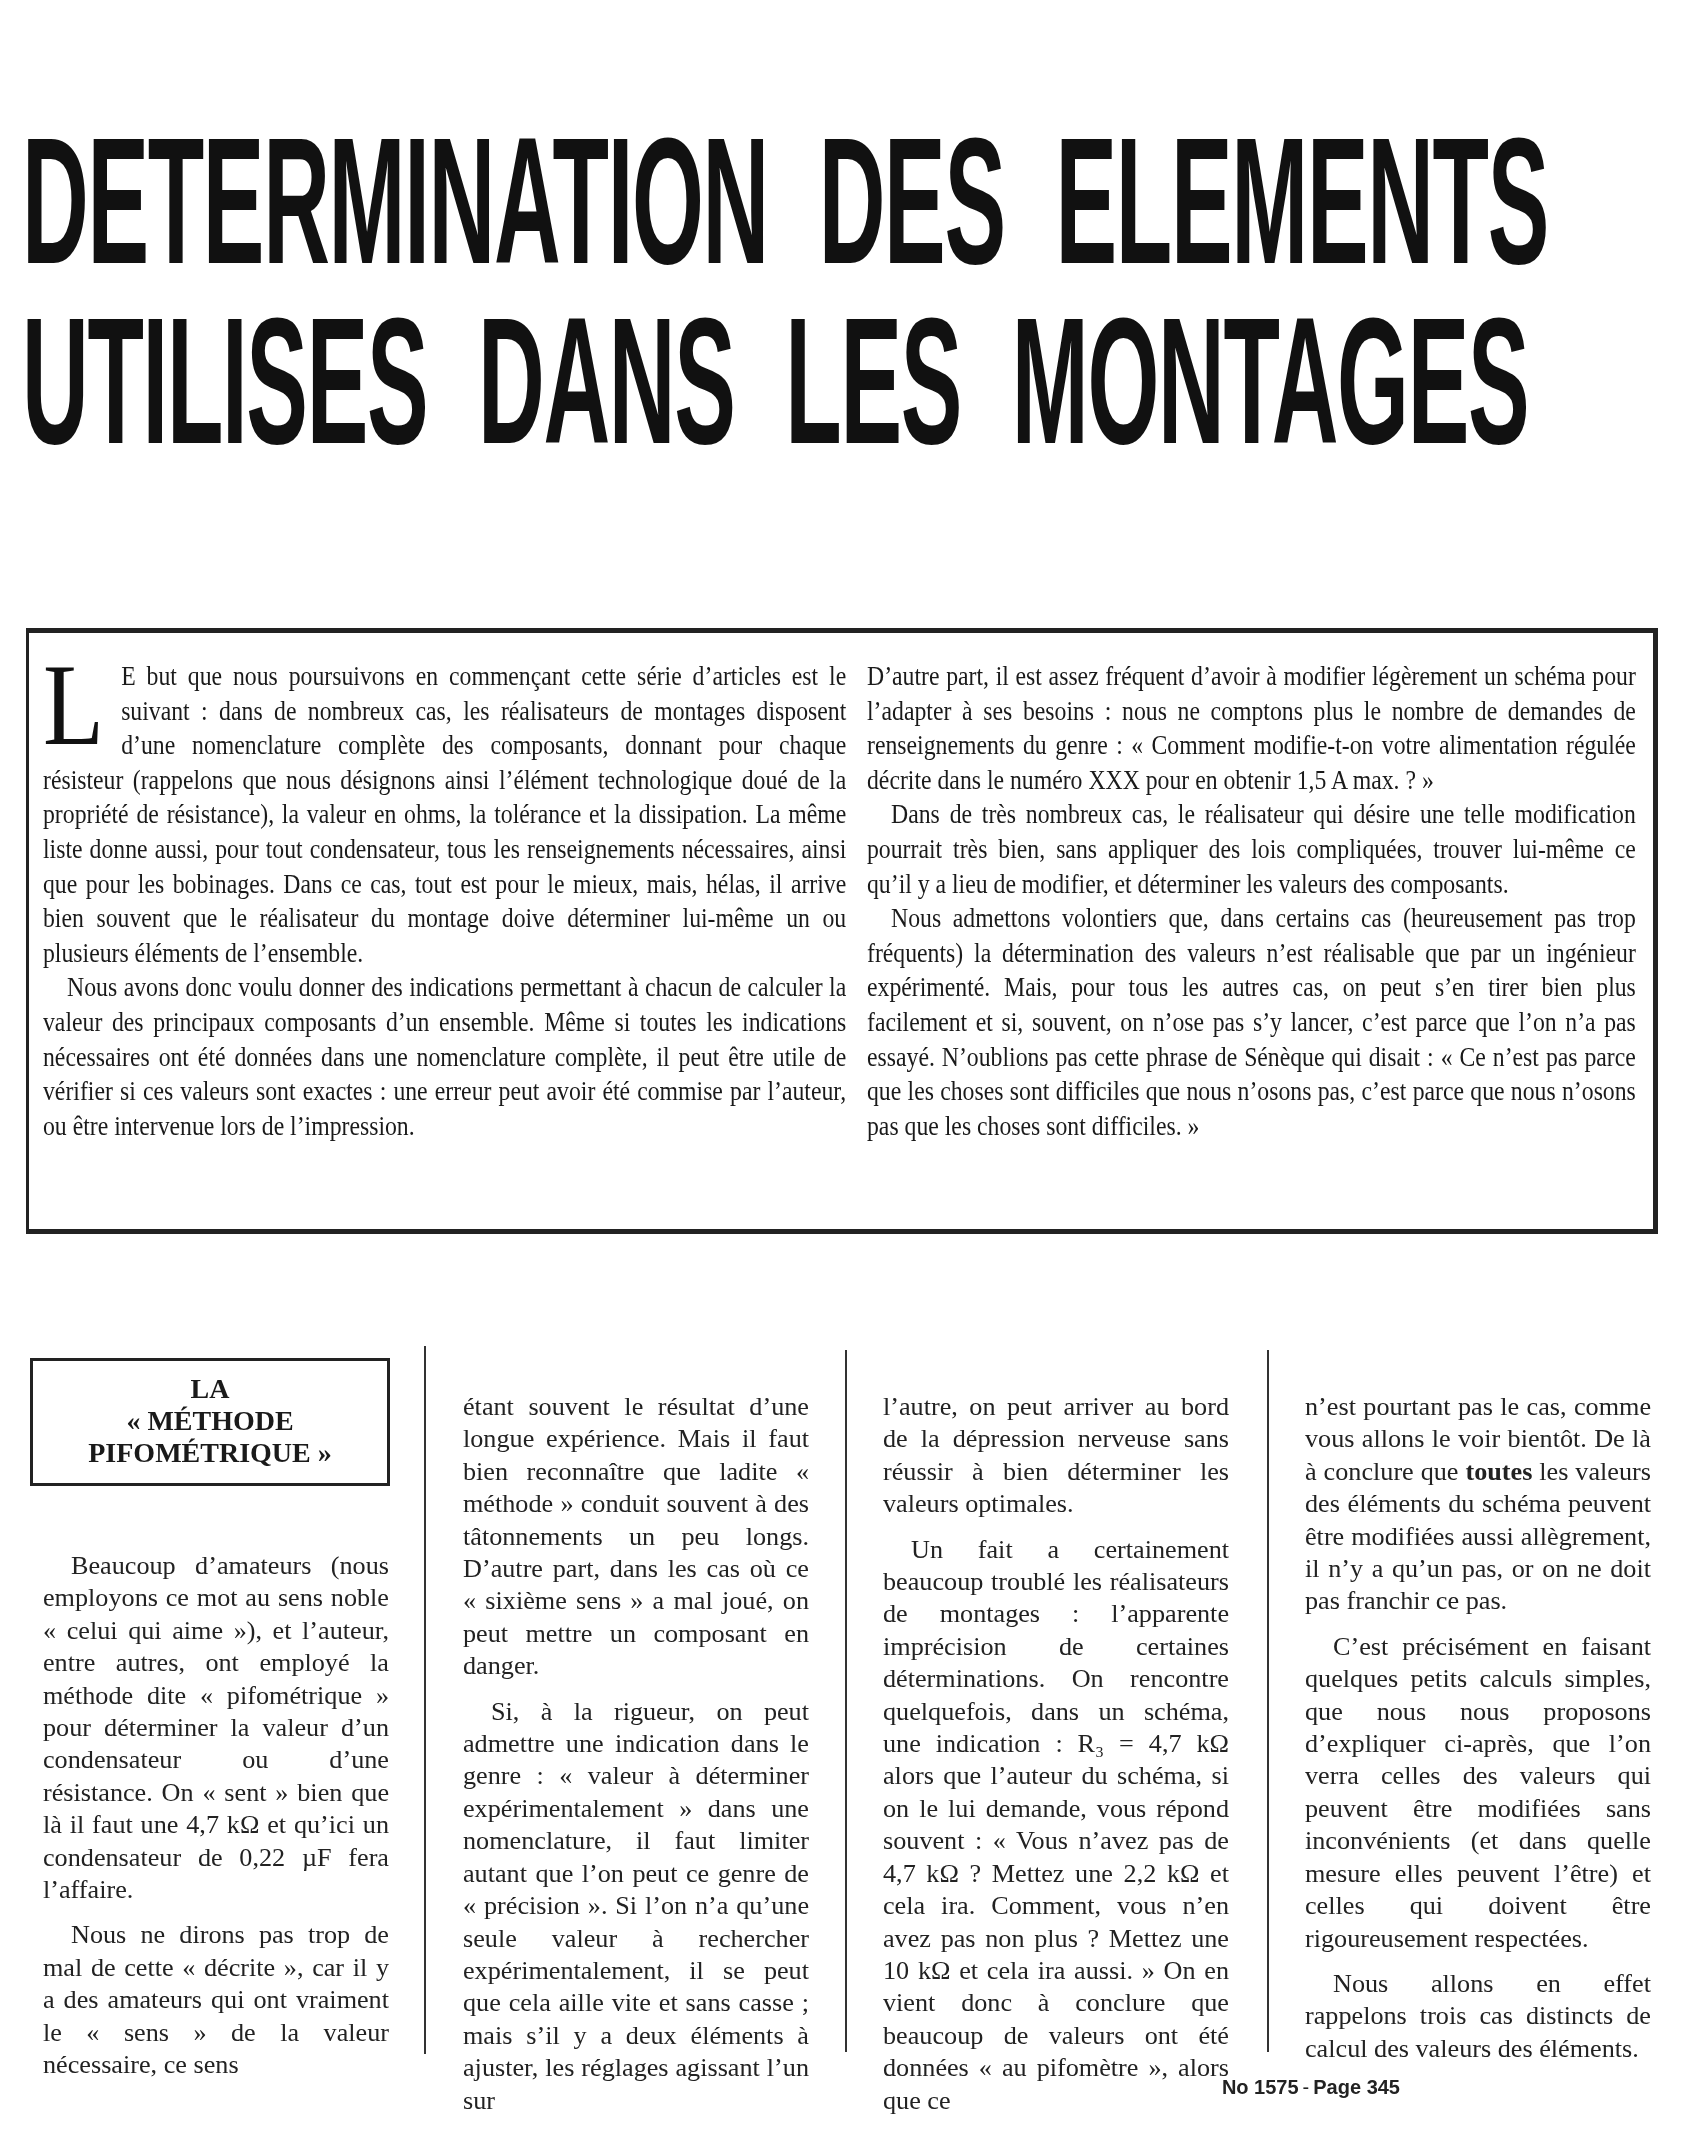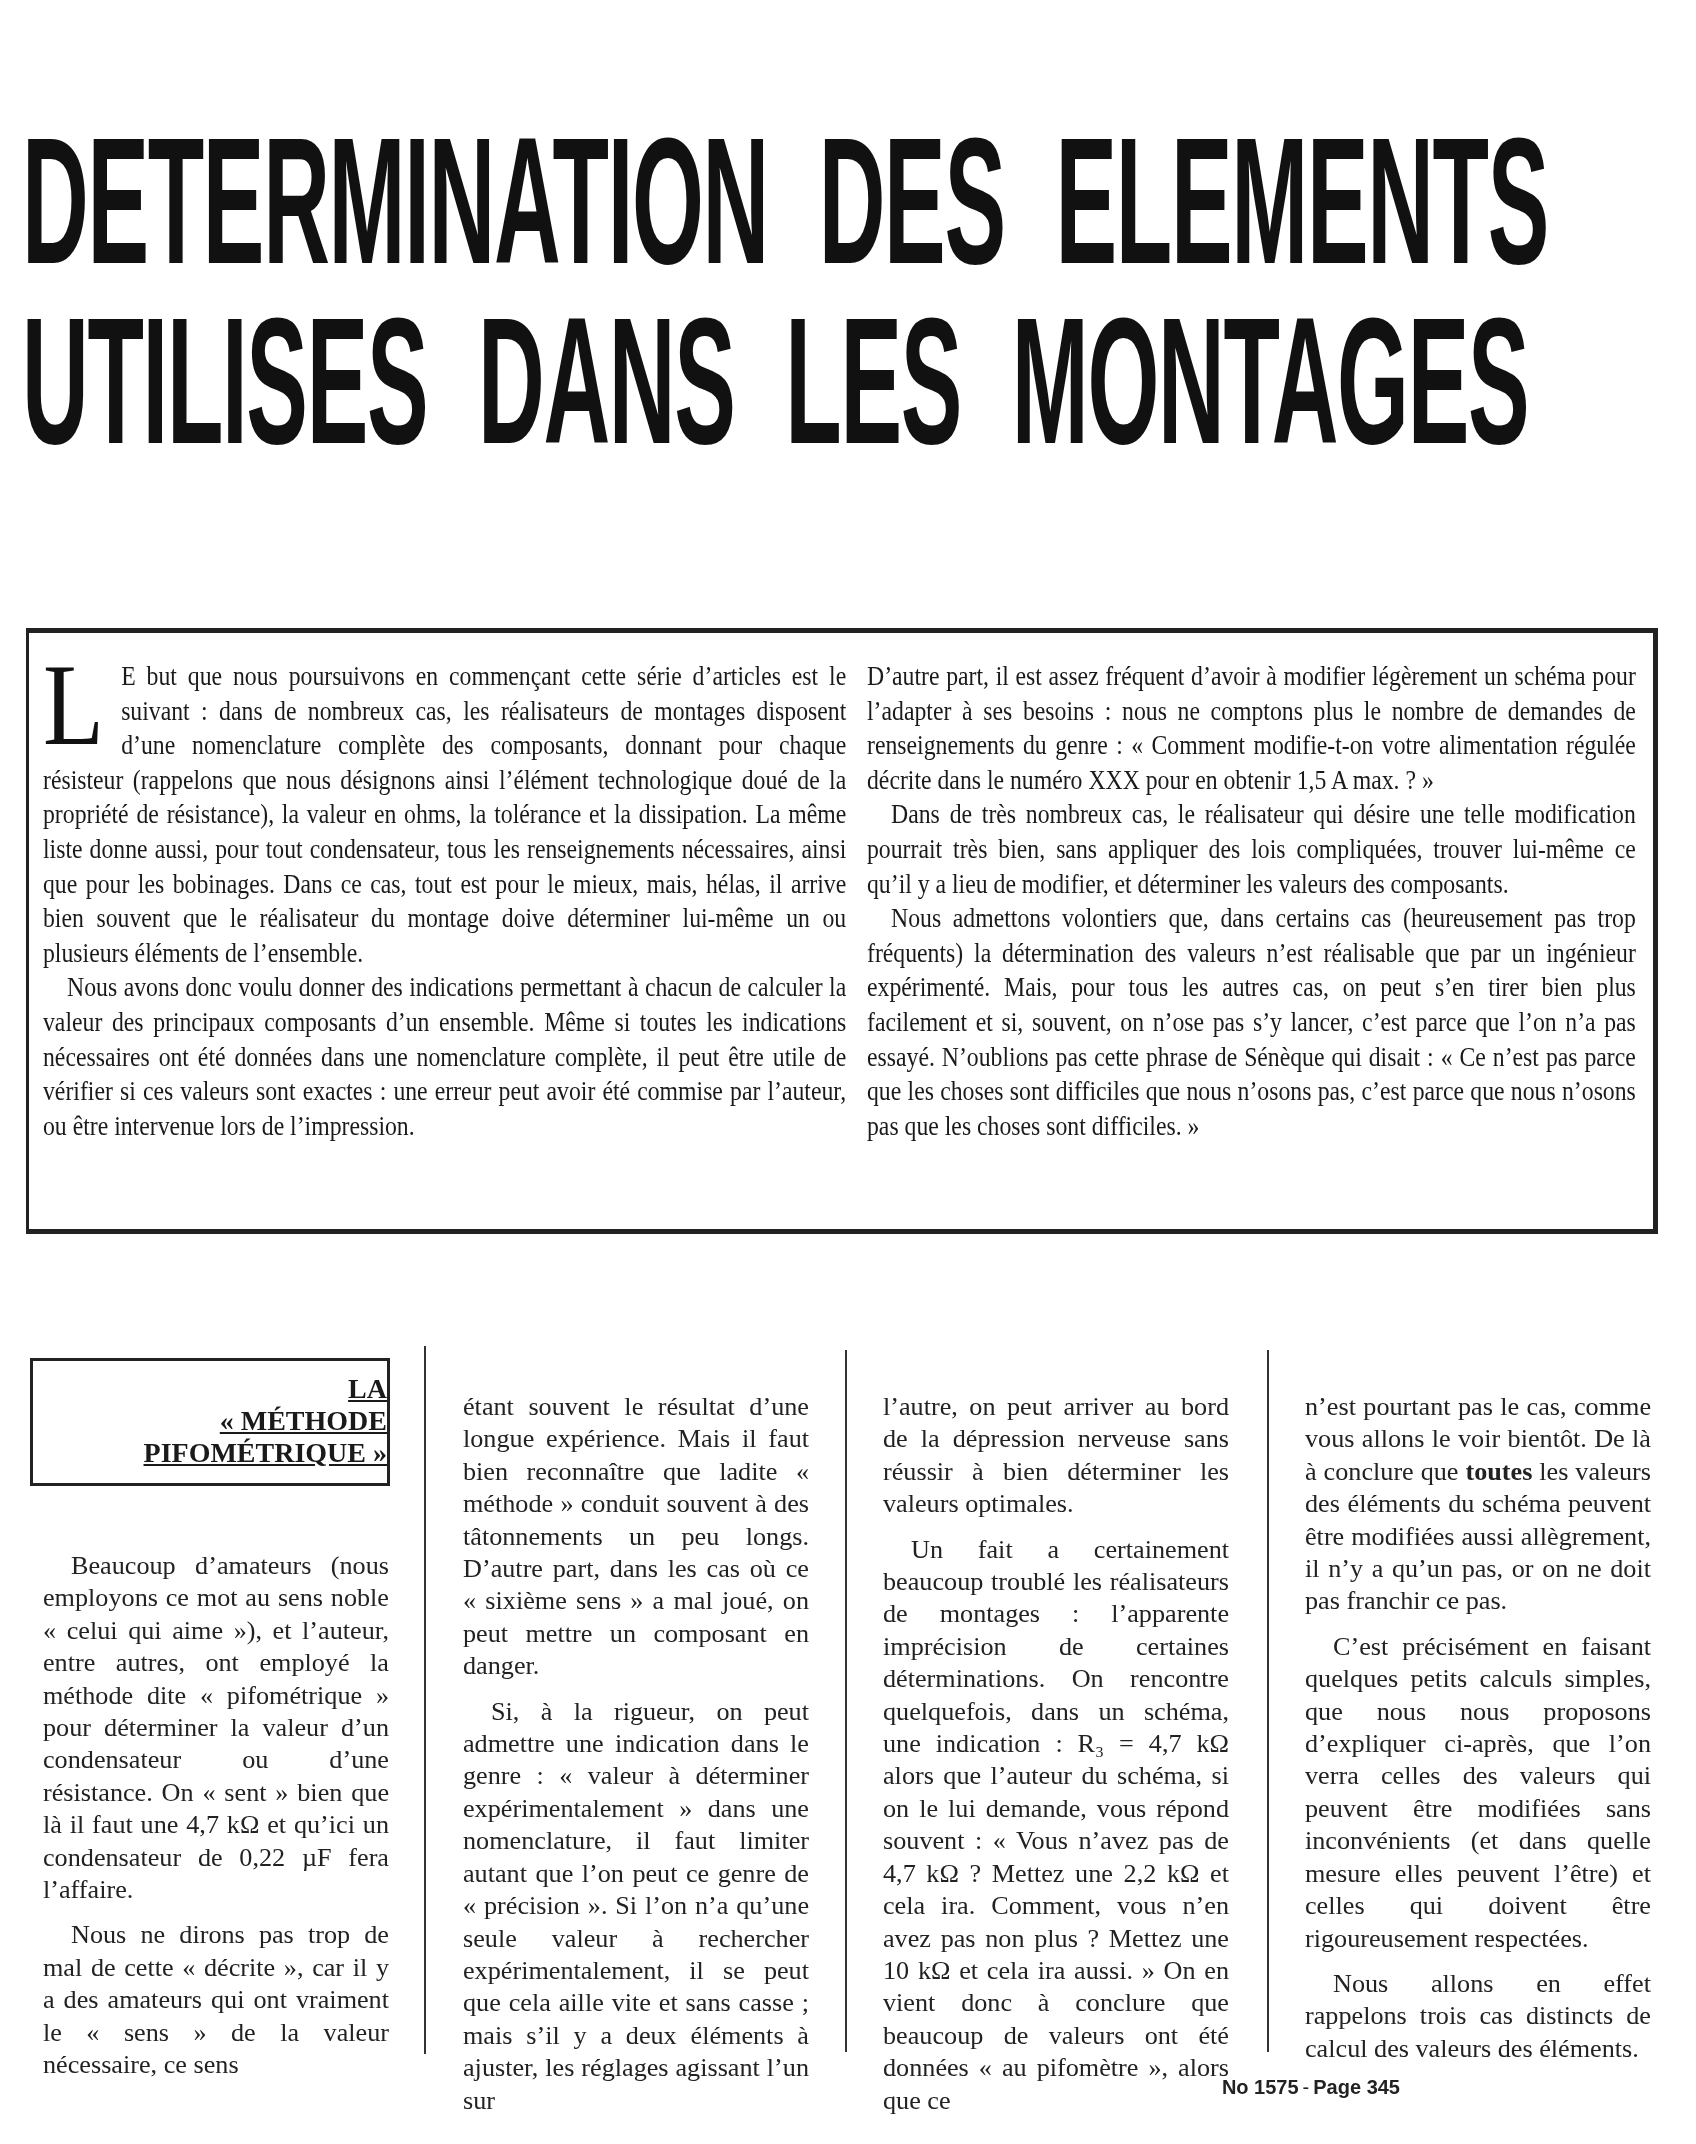--- a/index.html
+++ b/index.html
@@ -52,24 +52,23 @@
   #col3 { left: 870px; }
   #col4 { left: 1292px; }
   .rule { position: absolute; width: 2px; background: #333; }
   #rule1 { left: 424px; top: 1346px; height: 708px; }
   #rule2 { left: 845px; top: 1350px; height: 702px; }
   #rule3 { left: 1267px; top: 1350px; height: 702px; }
 
   .section-box {
     position: absolute; left: 30px; top: 1358px; width: 360px; height: 128px;
     border: 3px solid #222; box-sizing: border-box;
-    text-align: right; font-weight: bold;
+    text-align: center; font-weight: bold;
     font-family: "Liberation Serif", serif; font-size: 28px; line-height: 32px;
     padding-top: 12px;
-    text-decoration: underline;
   }
   .footer {
     position: absolute; right: 296px; top: 2076px;
     font-family: "Liberation Sans", sans-serif; font-weight: bold; font-size: 20px; color: #222;
   }
   .footer .sep { font-weight: normal; margin: 0 4px; }
   b.strong { font-weight: bold; }
 </style>
 </head>
 <body>

